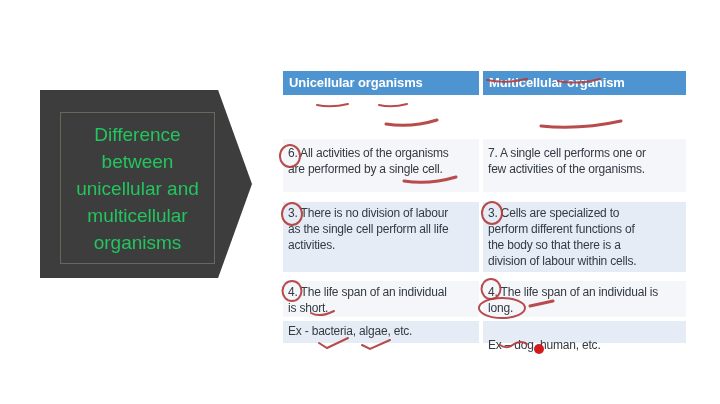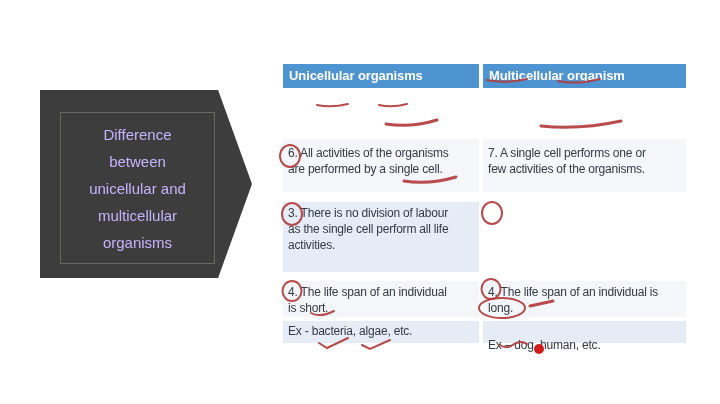--- a/index.html
+++ b/index.html
@@ -13,30 +13,30 @@
     background:var(--arrow-dark);
     -webkit-clip-path:polygon(0 0,84% 0,100% 50%,84% 100%,0 100%);
     clip-path:polygon(0 0,84% 0,100% 50%,84% 100%,0 100%);
   }
   .arrow-inner{
     position:absolute;left:20px;top:22px;width:153px;height:150px;
     border:1px solid var(--arrow-border);
     display:flex;align-items:center;justify-content:center;
   }
   .arrow-title{
-    white-space:pre-line;text-align:center;color:#c4b5fd;
-    font-size:15px;line-height:27px;letter-spacing:0;
+    white-space:pre-line;text-align:center;color:#22c55e;
+    font-size:19px;line-height:27px;letter-spacing:0;
   }
   
   .cmp-table{position:absolute;left:283px;top:59px;width:403px;height:285px;}
   .th,.td{position:absolute;box-sizing:border-box;}
   .col-left{left:0;width:196px;}
   .col-right{left:200px;width:203px;}
   .th{
-    top:5px;height:24px;background:var(--header-blue);color:#ffffff;
+    top:12px;height:24px;background:var(--header-blue);color:#ffffff;
     font-weight:bold;font-size:13px;padding:4px 0 12px 6px;letter-spacing:-0.1px;
   }
   .trow{position:absolute;left:0;width:403px;}
   .trow .td{
     height:100%;font-size:12px;line-height:16px;color:var(--table-text);
     padding:3px 4px 0 5px;letter-spacing:-0.2px;white-space:pre-line;
   }
   .band-a .td{background:var(--row-light);}
   .band-b .td{background:var(--row-lighter);}
   
@@ -71,20 +71,24 @@
       <div class="td col-left" style="padding-top:6px">6. All activities of the organisms
 are performed by a single cell.</div>
       <div class="td col-right" style="padding-top:6px">7. A single cell performs one or
 few activities of the organisms.</div>
     </div>
 
     <div class="trow band-a" style="top:143px;height:70px">
       <div class="td col-left">3. There is no division of labour
 as the single cell perform all life
 activities.</div>
+      <div class="td col-right">3. Cells are specialized to
+perform different functions of
+the body so that there is a
+division of labour within cells.</div>
     </div>
 
     <div class="trow band-b" style="top:222px;height:36px">
       <div class="td col-left">4. The life span of an individual
 is short.</div>
       <div class="td col-right">4. The life span of an individual is
 long.</div>
     </div>
 
     <div class="trow band-a" style="top:262px;height:22px">

